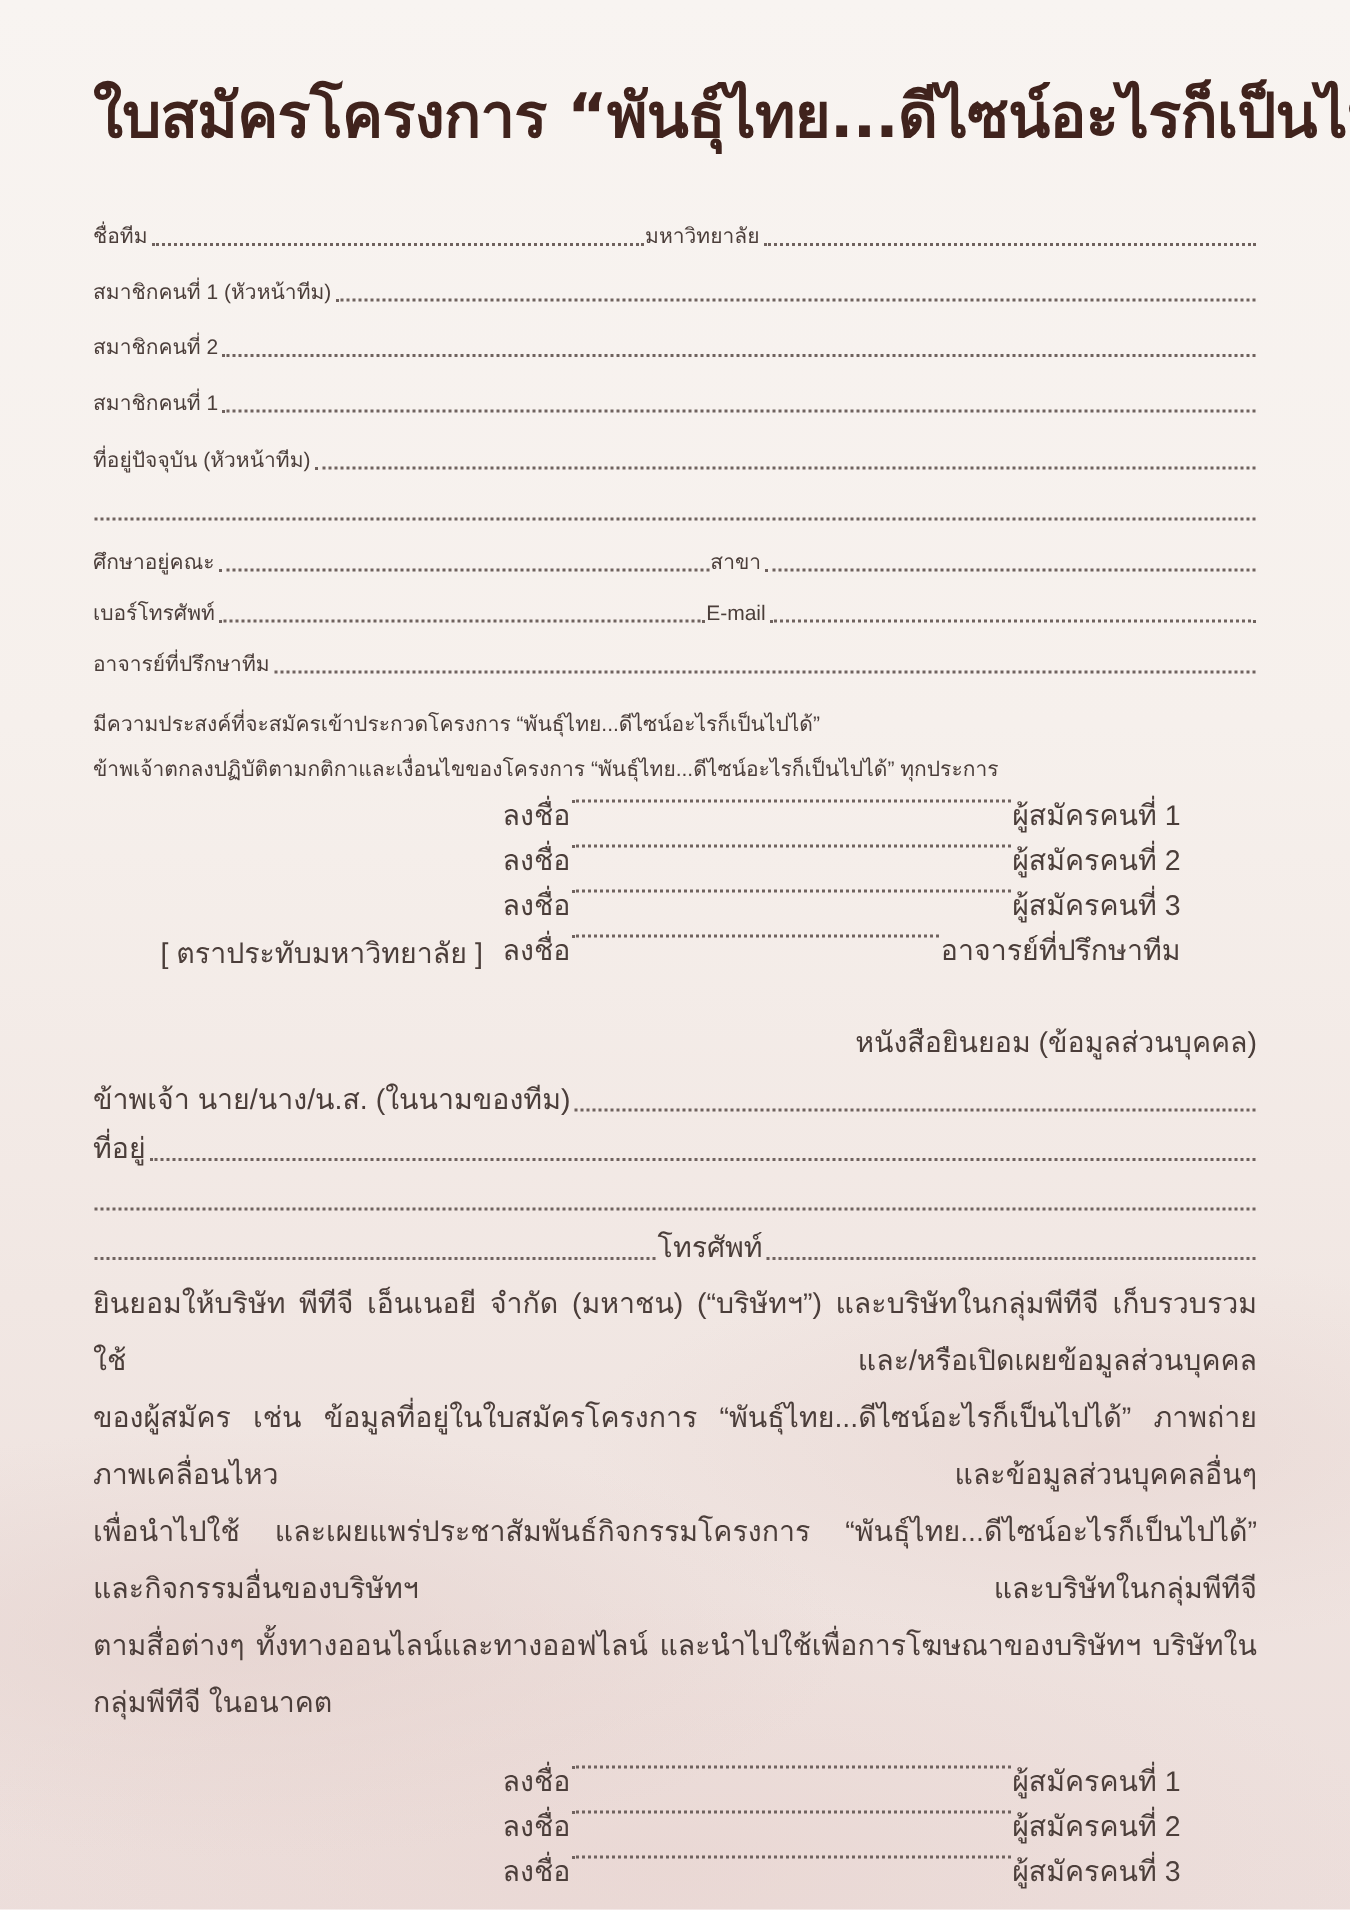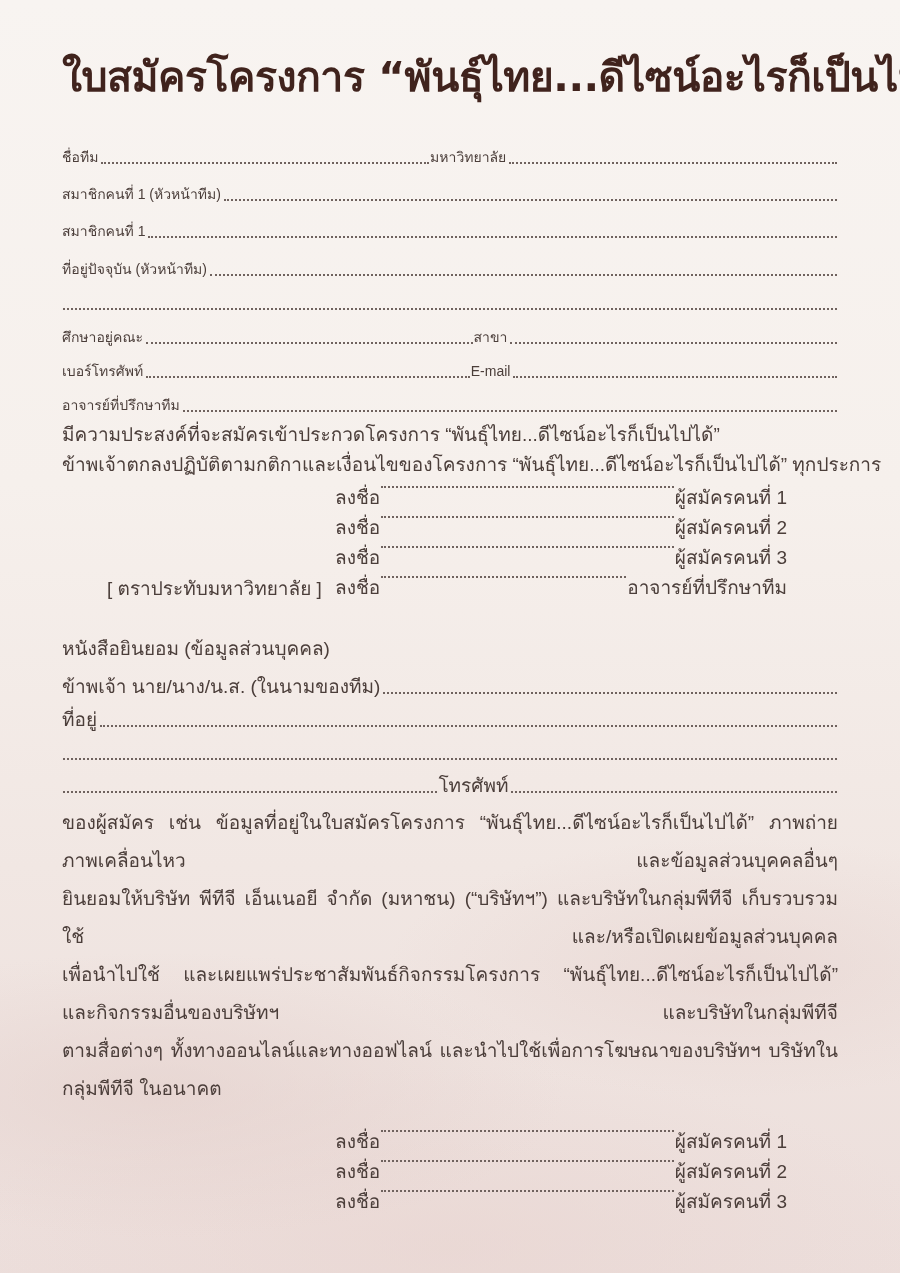--- a/index.html
+++ b/index.html
@@ -20,30 +20,30 @@
     font-size:41px; line-height:50px; font-weight:800; letter-spacing:-.5px;
     color:#40231d; font-family:"DejaVu Sans","Liberation Sans",sans-serif;
     white-space:nowrap;
   }
   .form { margin-top:30px; font-size:14px; }
   .row { display:flex; align-items:flex-end; height:37px; }
   .row .lbl { white-space:nowrap; padding-right:2px; line-height:24px; }
   .dots { flex:1 1 auto; border-bottom:2px dotted #6f625e; margin:0 1px 5px 1px; height:2px; }
   .addr .row { height:34px; }
   .addr { margin-top:4px; }
-  .statement { margin-top:3px; font-size:19px; }
+  .statement { margin-top:13px; font-size:14px; }
   .statement div { height:30px; line-height:30px; white-space:nowrap; }
   .sigblock { margin-top:6px; position:relative; font-size:19px; }
   .sigblock2 { margin-top:22px; }
   .sig-row { display:flex; height:30px; margin-left:273px; width:452px; }
   .sig-row .lbl { white-space:nowrap; line-height:24px; }
   .sig-row .dots { margin-bottom:5px; }
   .stamp-note { position:absolute; left:45px; bottom:3px; white-space:nowrap; }
   .consent { margin-top:26px; font-size:19px; }
-  .consent-heading { height:34px; line-height:34px; }
+  .consent-heading { height:34px; line-height:34px;text-align:right; }
   .consent .row { height:33px; }
   .consent-body { margin-top:6px; }
   .consent-body div { line-height:38px; text-align:justify; }
   .consent-body div.j { text-align-last:justify; }
 </style>
 </head>
 <body>
 
 <div class="page">
 
@@ -51,20 +51,24 @@
 
   <div class="form">
     <div class="row">
       <span class="lbl">ชื่อทีม</span>
       <span class="dots"></span>
       <span class="lbl">มหาวิทยาลัย</span>
       <span class="dots"></span>
     </div>
     <div class="row">
       <span class="lbl">สมาชิกคนที่ 1 (หัวหน้าทีม)</span>
+      <span class="dots"></span>
+    </div>
+    <div class="row">
+      <span class="lbl">สมาชิกคนที่ 2</span>
       <span class="dots"></span>
     </div>
     <div class="row">
       <span class="lbl">สมาชิกคนที่ 1</span>
       <span class="dots"></span>
     </div>
   </div>
 
   <div class="form addr">
     <div class="row">
@@ -133,22 +137,22 @@
     </div>
     <div class="row">
       <span class="dots"></span>
     </div>
     <div class="row">
       <span class="dots" style="flex:1.15"></span>
       <span class="lbl">โทรศัพท์</span>
       <span class="dots"></span>
     </div>
     <div class="consent-body">
+      <div class="j">ยินยอมให้บริษัท พีทีจี เอ็นเนอยี จำกัด (มหาชน) (“บริษัทฯ”) และบริษัทในกลุ่มพีทีจี เก็บรวบรวม ใช้ และ/หรือเปิดเผยข้อมูลส่วนบุคคล</div>
       <div class="j">ของผู้สมัคร เช่น ข้อมูลที่อยู่ในใบสมัครโครงการ “พันธุ์ไทย...ดีไซน์อะไรก็เป็นไปได้” ภาพถ่าย ภาพเคลื่อนไหว และข้อมูลส่วนบุคคลอื่นๆ</div>
-      <div class="j">ยินยอมให้บริษัท พีทีจี เอ็นเนอยี จำกัด (มหาชน) (“บริษัทฯ”) และบริษัทในกลุ่มพีทีจี เก็บรวบรวม ใช้ และ/หรือเปิดเผยข้อมูลส่วนบุคคล</div>
       <div class="j">เพื่อนำไปใช้ และเผยแพร่ประชาสัมพันธ์กิจกรรมโครงการ “พันธุ์ไทย...ดีไซน์อะไรก็เป็นไปได้” และกิจกรรมอื่นของบริษัทฯ และบริษัทในกลุ่มพีทีจี</div>
       <div>ตามสื่อต่างๆ ทั้งทางออนไลน์และทางออฟไลน์ และนำไปใช้เพื่อการโฆษณาของบริษัทฯ บริษัทในกลุ่มพีทีจี ในอนาคต</div>
     </div>
   </div>
 
   <div class="sigblock sigblock2">
     <div class="sig-row">
       <span class="lbl">ลงชื่อ</span>
       <span class="dots"></span>
       <span class="lbl">ผู้สมัครคนที่ 1</span>

